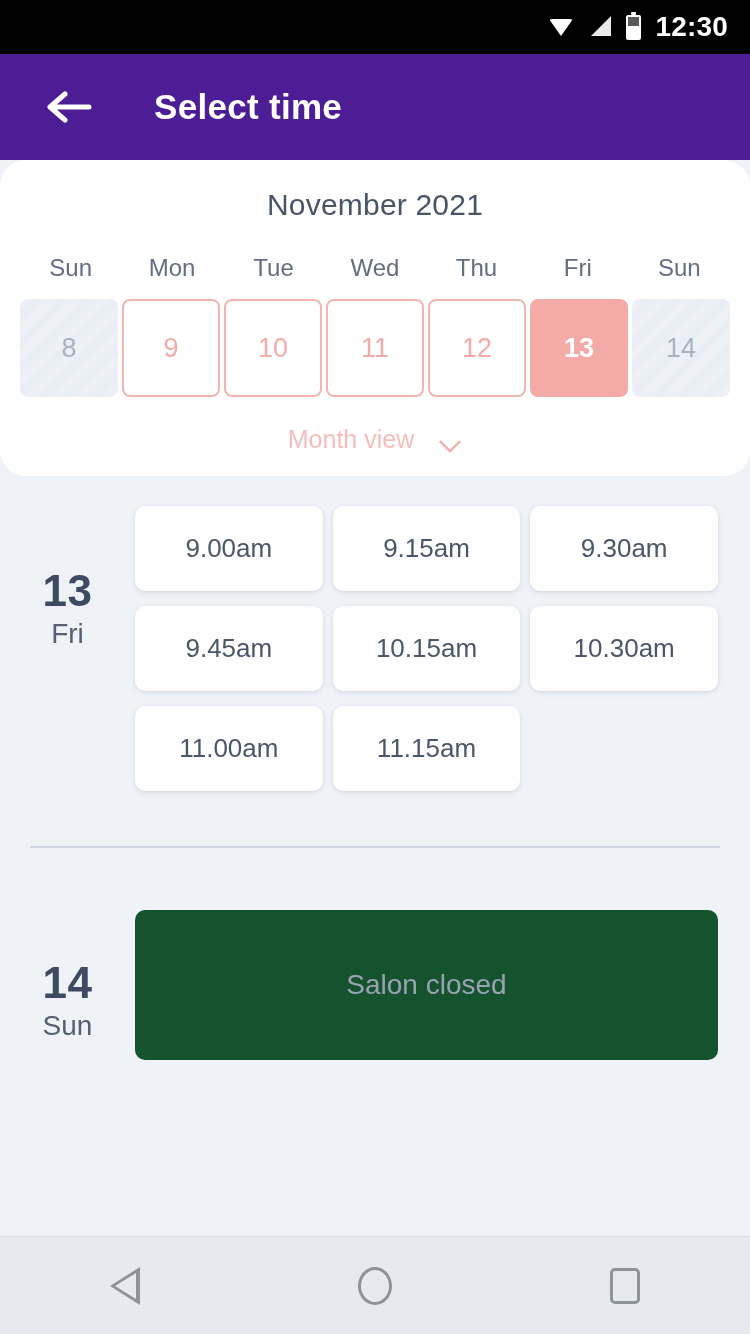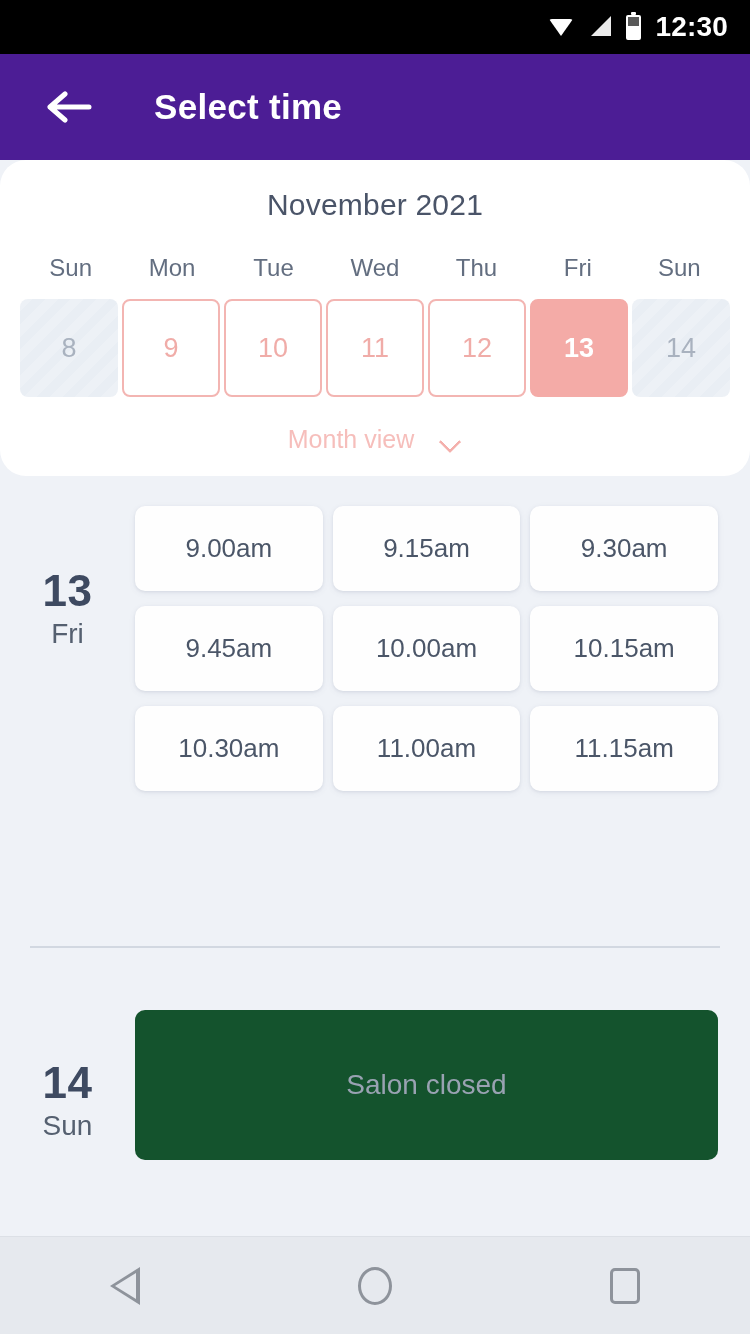--- a/index.html
+++ b/index.html
@@ -363,21 +363,20 @@
   <div class="day-group">
     <div class="day-label">
       <div class="day-label-num">13</div>
       <div class="day-label-dow">Fri</div>
     </div>
     <div class="slot-grid">
       <div class="slot-card">9.00am</div>
       <div class="slot-card">9.15am</div>
       <div class="slot-card">9.30am</div>
       <div class="slot-card">9.45am</div>
-      <div class="slot-card">10.00am</div>
       <div class="slot-card">10.15am</div>
       <div class="slot-card">10.30am</div>
       <div class="slot-card">11.00am</div>
       <div class="slot-card">11.15am</div>
       <div class="slot-card slot-spacer"></div>
     </div>
   </div>
 
   <div class="group-divider"></div>
 

